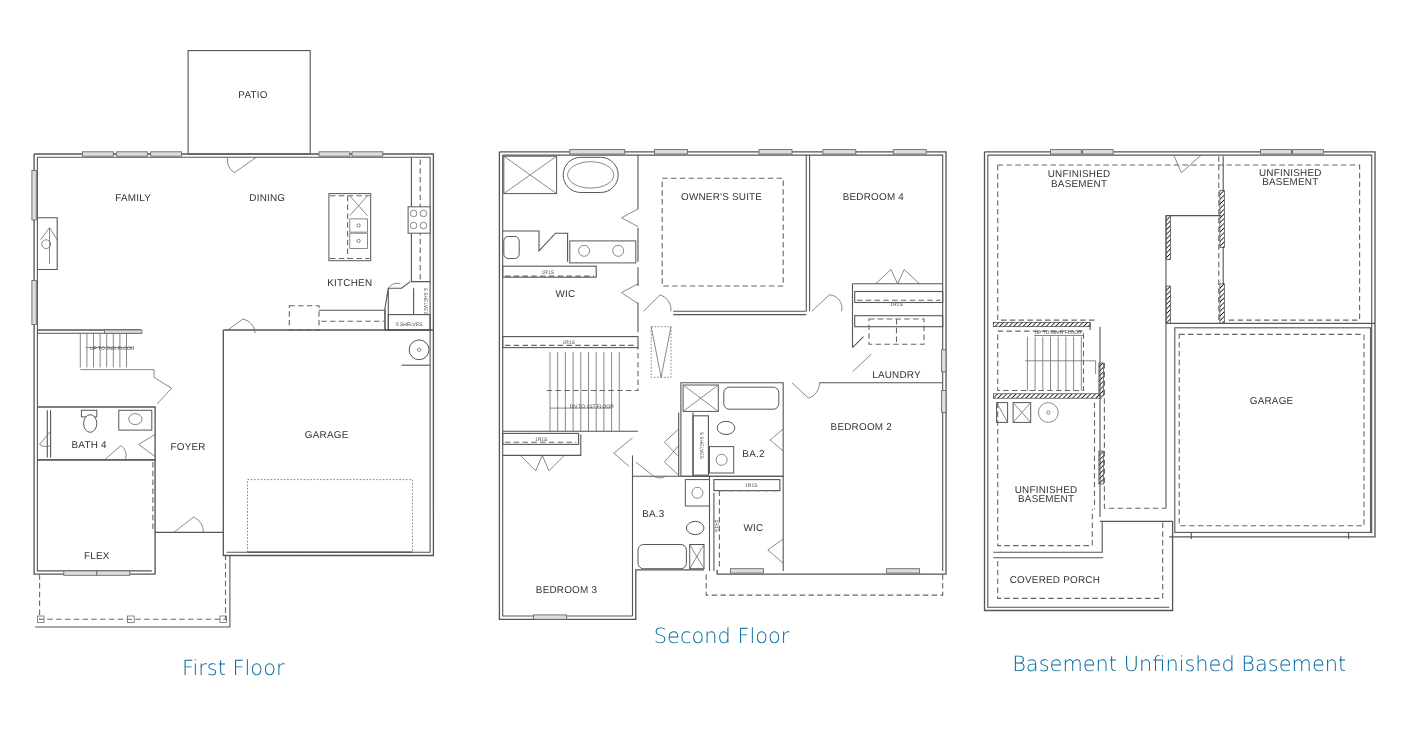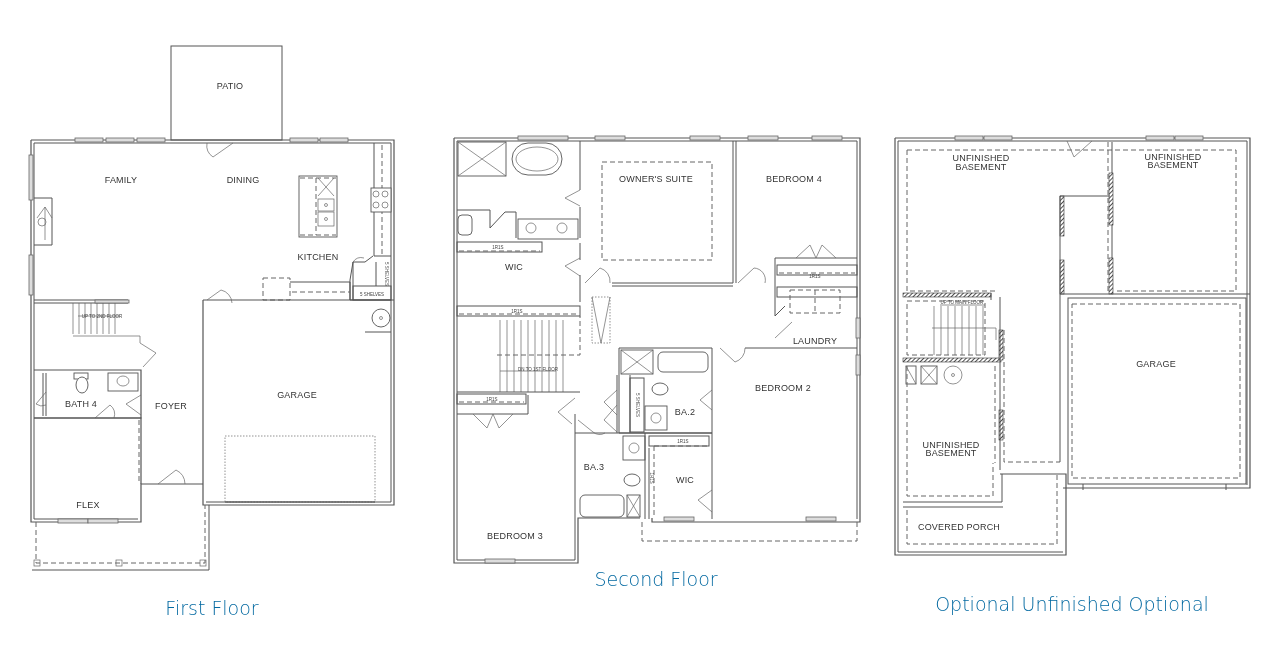--- a/index.html
+++ b/index.html
@@ -306,13 +306,13 @@
     <text class="lbl" x="951" y="448">UNFINISHED</text>
     <text class="lbl" x="951" y="456">BASEMENT</text>
     <text class="lbl" x="1156" y="367">GARAGE</text>
     <text class="lbl" x="959" y="530">COVERED PORCH</text>
     <text class="lbl-s" x="962" y="304">UP TO MAIN FLOOR</text>
   </g>
 </svg>
 
 <div class="caption" style="left:212px; top:597px;">First Floor</div>
 <div class="caption" style="left:656px; top:568px;">Second Floor</div>
-<div class="caption" style="left:1072px; top:593px;">Optional Unfinished Optional</div>
+<div class="caption" style="left:1072px; top:593px;">Basement Unfinished Basement</div>
 
 </body></html>

